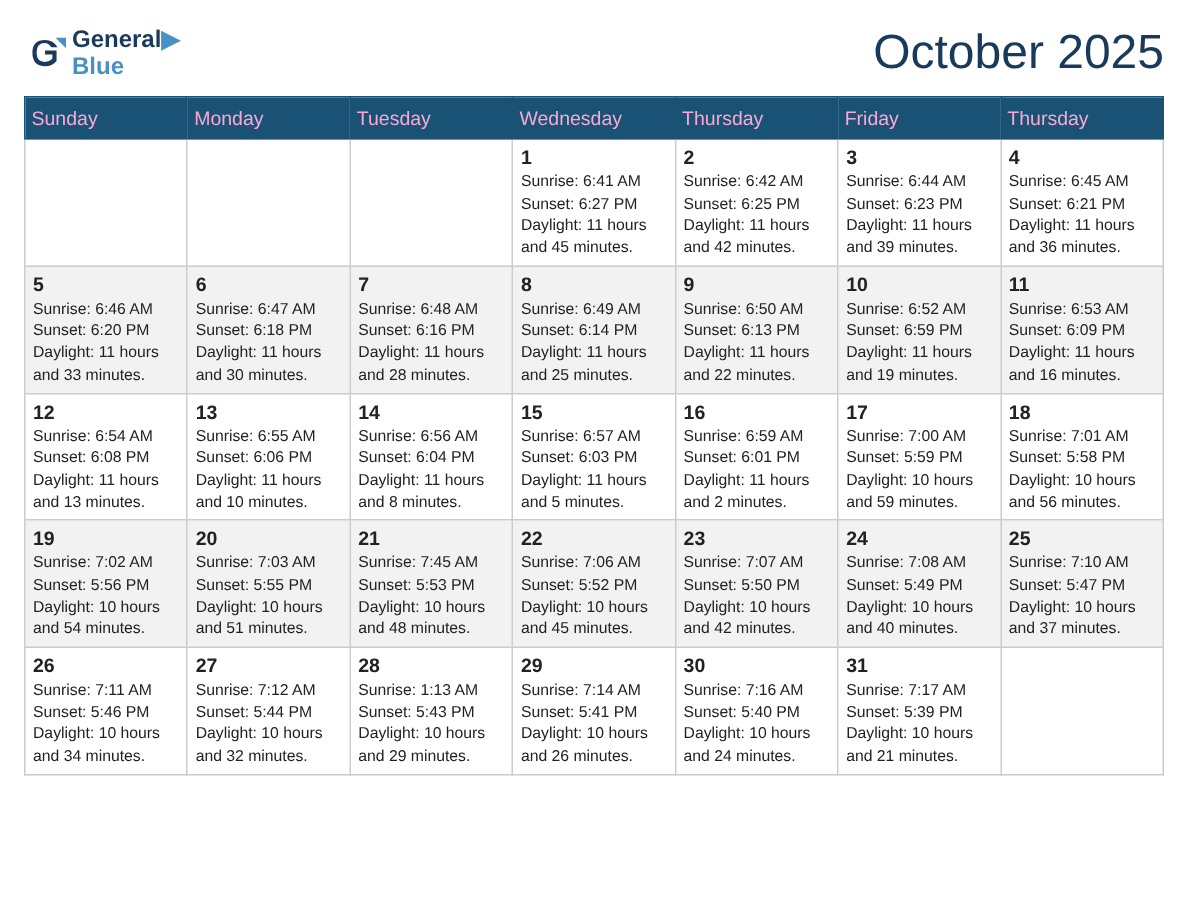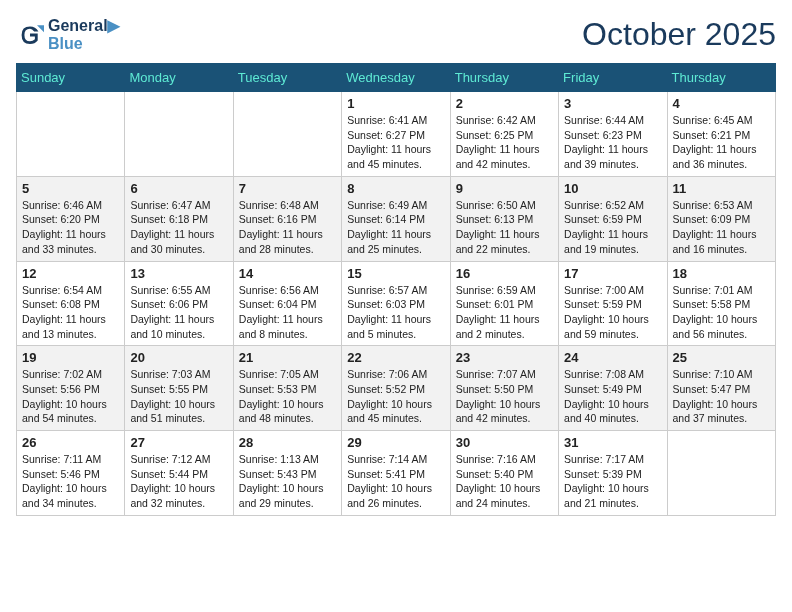--- a/index.html
+++ b/index.html
@@ -38,21 +38,21 @@
       font-size: 14px;
       color: #333;
     }
     .calendar {
       width: 100%;
       border-collapse: collapse;
       border: 1px solid #ccc;
     }
     .calendar th {
       background: #1a5276;
-      color: #5eead4;
+      color: #f9a8d4;
       font-size: 13px;
       padding: 6px 4px;
       text-align: left;
       border: 1px solid #1a5276;
       font-weight: normal;
     }
     .calendar td {
       vertical-align: top;
       border: 1px solid #ccc;
       padding: 4px 5px;
@@ -260,21 +260,21 @@
         </td>
         <td>
           <span class="day-num">20</span>
           <div class="day-info" style="white-space: pre-line;">Sunrise: 7:03 AM
 Sunset: 5:55 PM
 Daylight: 10 hours
 and 51 minutes.</div>
         </td>
         <td>
           <span class="day-num">21</span>
-          <div class="day-info" style="white-space: pre-line;">Sunrise: 7:05 AM
+          <div class="day-info" style="white-space: pre-line;">Sunrise: 7:45 AM
 Sunset: 5:53 PM
 Daylight: 10 hours
 and 48 minutes.</div>
         </td>
         <td>
           <span class="day-num">22</span>
           <div class="day-info" style="white-space: pre-line;">Sunrise: 7:06 AM
 Sunset: 5:52 PM
 Daylight: 10 hours
 and 45 minutes.</div>

